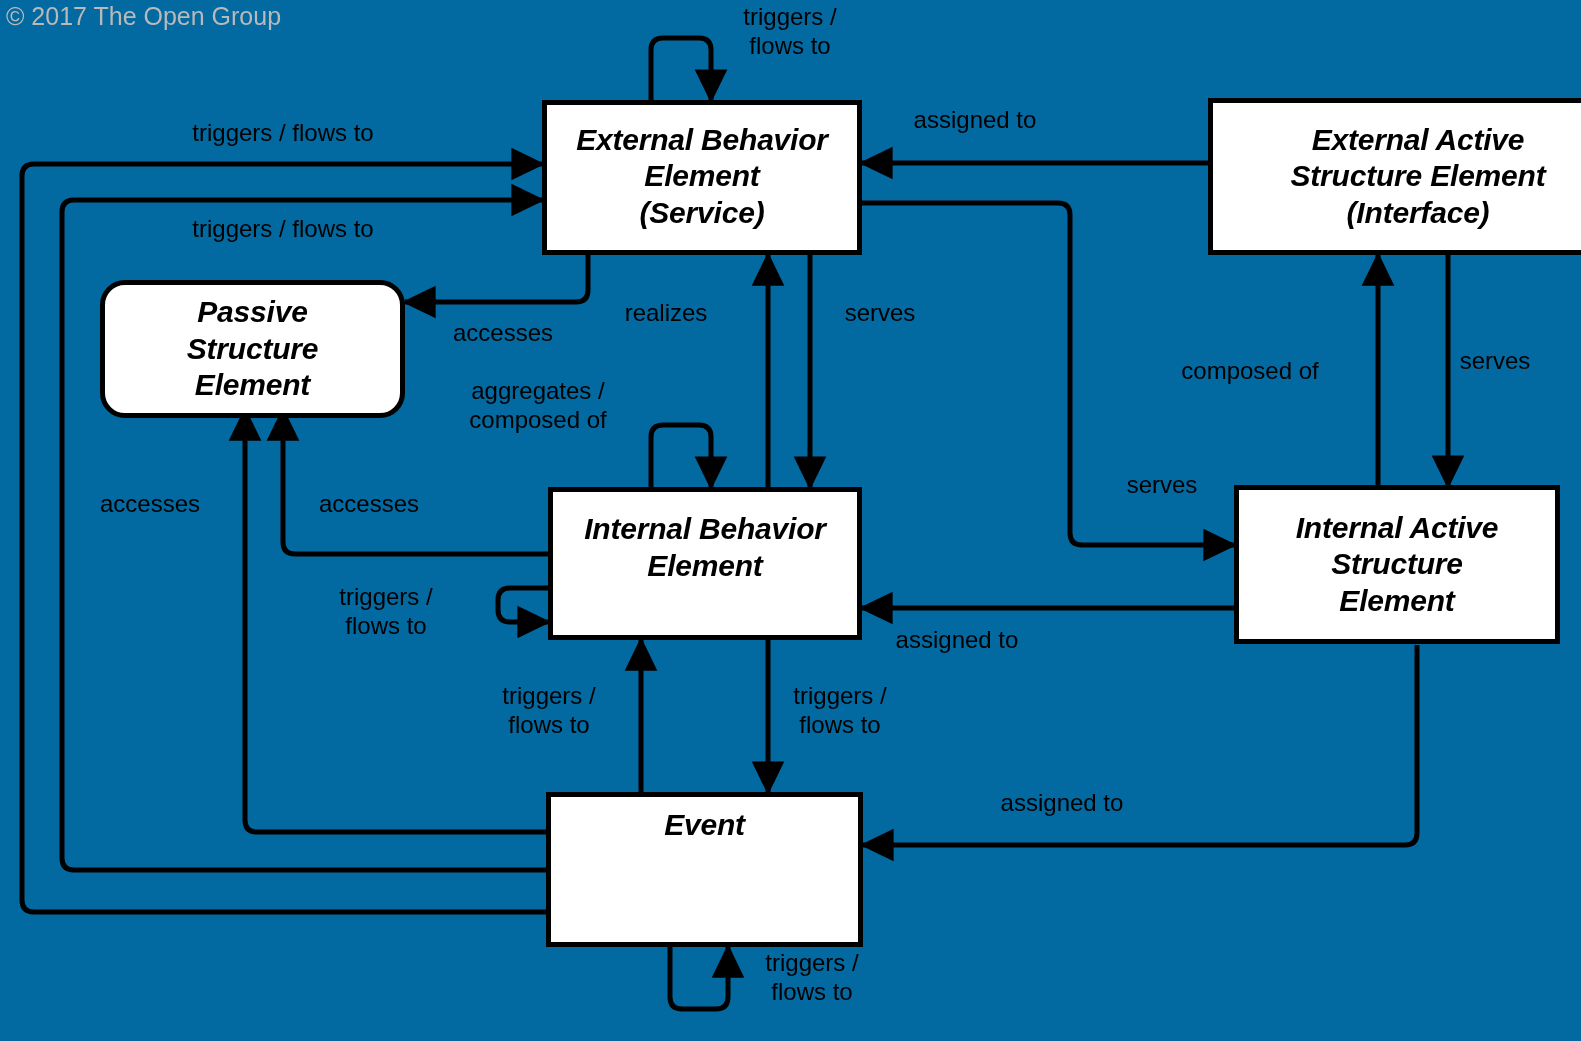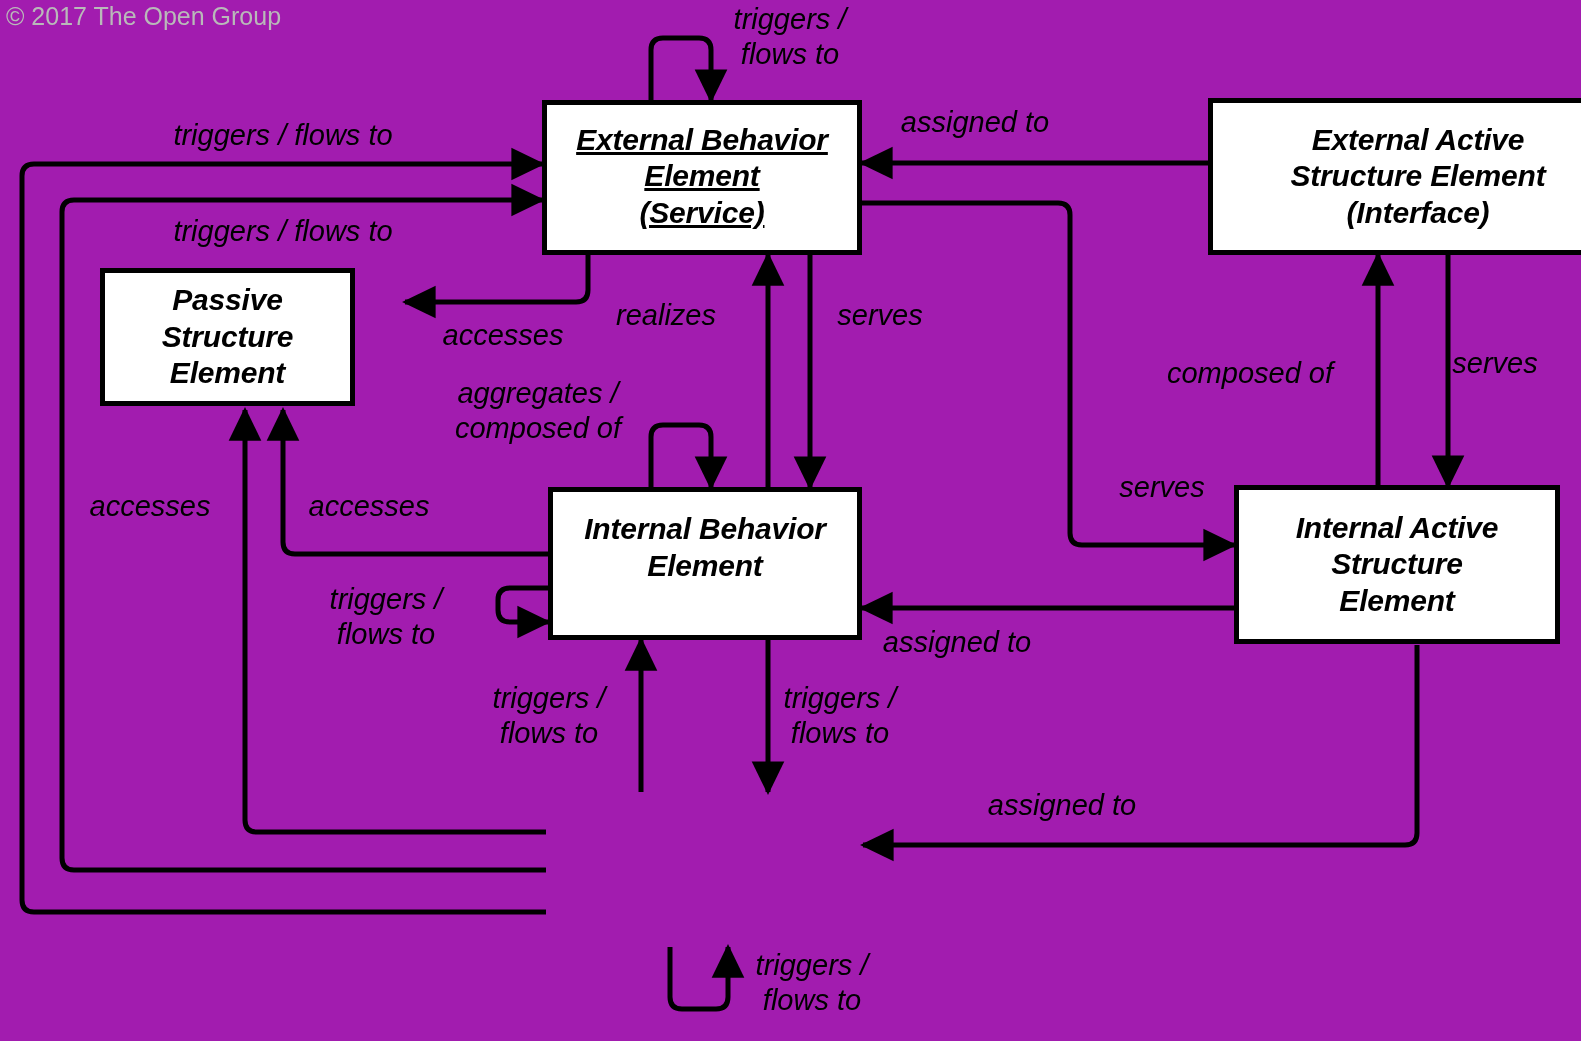--- a/index.html
+++ b/index.html
@@ -4,21 +4,21 @@
 <style>
   html, body {
     margin: 0;
     padding: 0;
     background: #477050;
   }
   #canvas {
     position: relative;
     width: 1581px;
     height: 1041px;
-    background: #a21caf;
+    background: #0369a1;
     overflow: hidden;
     font-family: "Liberation Sans", sans-serif;
   }
   #wires {
     position: absolute;
     left: 0; top: 0;
     width: 1581px;
     height: 1041px;
   }
   .node {
@@ -34,29 +34,28 @@
   .node-label {
     font-style: italic;
     font-weight: bold;
     font-size: 30px;
     line-height: 1.22;
     color: #000000;
     text-align: center;
     white-space: pre-line;
     letter-spacing: -0.2px;
   }
-  .node-eba .node-label { padding-bottom: 2px; text-decoration: underline; }
+  .node-eba .node-label { padding-bottom: 2px; }
   .edge-label {
     position: absolute;
-    font-size: 29px;
+    font-size: 24px;
     line-height: 1.22;
     color: #000000;
     white-space: pre-line;
     z-index: 6;
-    font-style: italic;
   }
   .el-center { text-align: center; transform: translateX(-50%); }
   .copyright {
     position: absolute;
     left: 6px;
     top: 2px;
     font-size: 25px;
     color: #b9b9b9;
     z-index: 7;
   }
@@ -121,37 +120,40 @@
 Element
 (Service)</div>
   </div>
 
   <div class="node" style="left:1208px; top:98px; width:420px; height:157px;">
     <div class="node-label">External Active
 Structure Element
 (Interface)</div>
   </div>
 
-  <div class="node" style="left:100px; top:268px; width:255px; height:138px;">
+  <div class="node" style="left:100px; top:280px; width:305px; height:138px;border-radius:25px;">
     <div class="node-label">Passive
 Structure
 Element</div>
   </div>
 
   <div class="node" style="left:548px; top:487px; width:314px; height:153px;">
     <div class="node-label" style="transform:translateY(-16px);">Internal Behavior
 Element</div>
   </div>
 
   <div class="node" style="left:1234px; top:485px; width:326px; height:159px;">
     <div class="node-label">Internal Active
 Structure
 Element</div>
   </div>
 
+  <div class="node" style="left:546px; top:792px; width:317px; height:155px; align-items:flex-start;">
+    <div class="node-label" style="padding-top:10px;">Event</div>
+  </div>
 
   <div class="edge-label el-center" style="left:790px; top:2px;">triggers /
 flows to</div>
   <div class="edge-label el-center" style="left:975px; top:105px;">assigned to</div>
   <div class="edge-label el-center" style="left:283px; top:118px;">triggers / flows to</div>
   <div class="edge-label el-center" style="left:283px; top:214px;">triggers / flows to</div>
   <div class="edge-label el-center" style="left:503px; top:318px;">accesses</div>
   <div class="edge-label el-center" style="left:666px; top:298px;">realizes</div>
   <div class="edge-label el-center" style="left:880px; top:298px;">serves</div>
   <div class="edge-label el-center" style="left:1250px; top:356px;">composed of</div>

